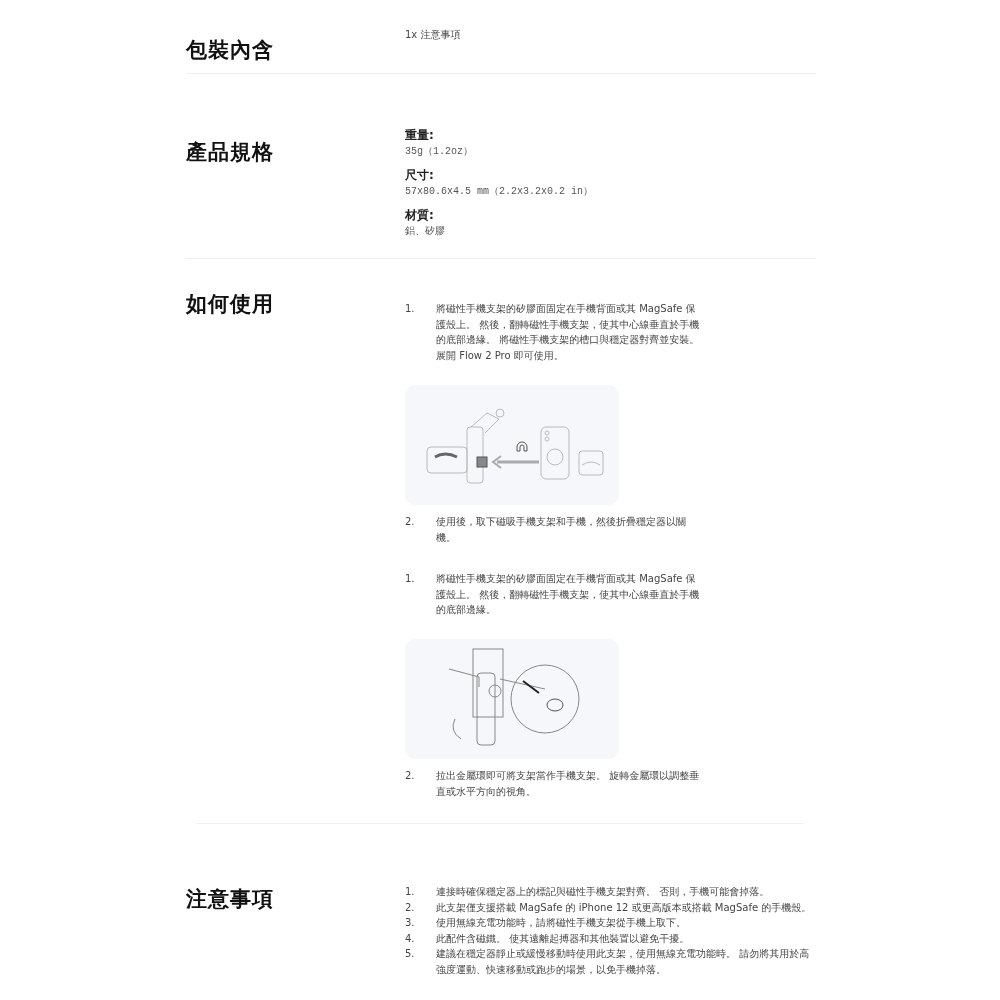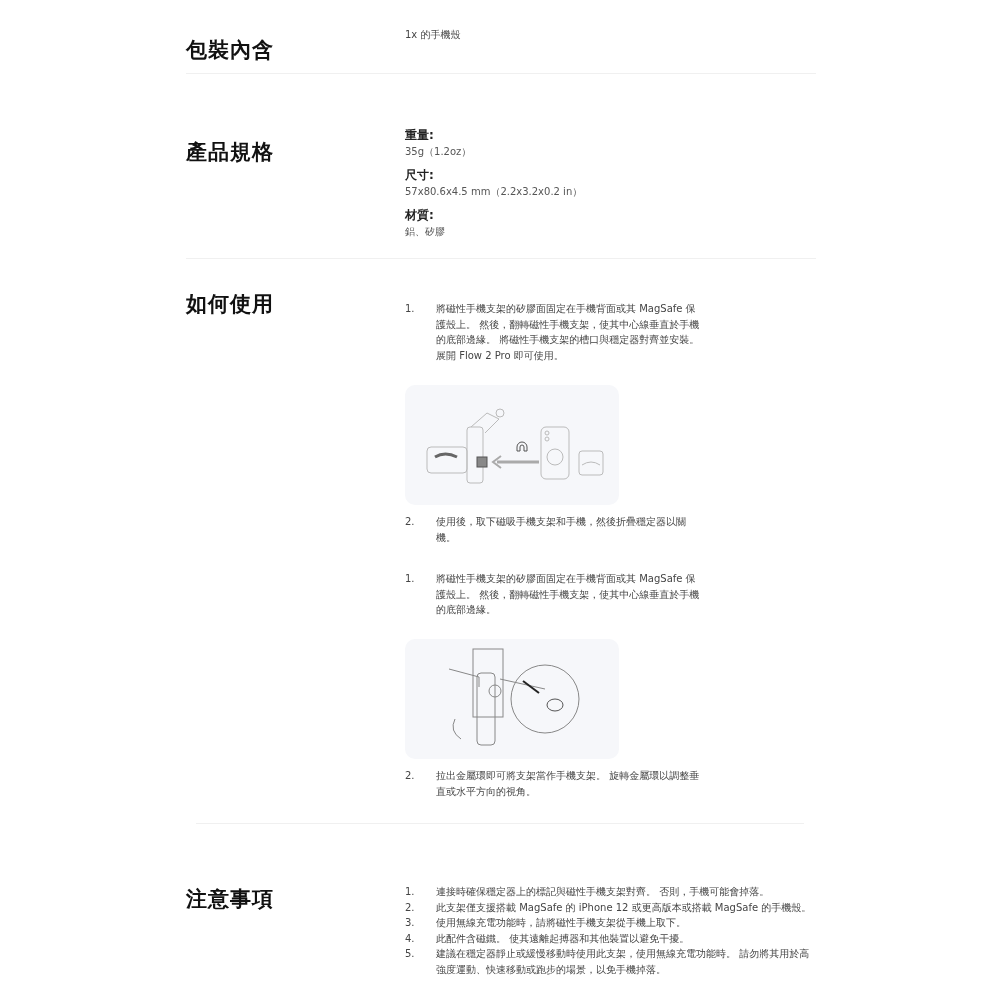--- a/index.html
+++ b/index.html
@@ -7,40 +7,40 @@
   body { font-family: "DejaVu Sans", "Liberation Sans", sans-serif; color: #333; position: relative; }
 
   .section-title {
     position: absolute; left: 186px;
     font-size: 21px; font-weight: bold; color: #111; letter-spacing: 1px;
   }
   .content { position: absolute; left: 405px; font-size: 10px; color: #444; line-height: 15.5px; }
   .divider { position: absolute; height: 1px; background: #f0f0f0; }
 
   .spec-label { font-weight: bold; color: #222; font-size: 12px; }
-  .spec-value { color: #555; font-size: 10px; margin-bottom: 9px; }
+  .spec-value { color: #555; font-size: 10px; margin-bottom: 9px; font-family: Liberation Mono, monospace; }
 
   .sub-heading { font-weight: bold; color: #111; font-size: 10px; }
   .step { display: flex; width: 300px; color: #444; font-size: 10px; line-height: 15.5px; }
   .step .num { flex: 0 0 10px; }
   .step .txt { flex: 1; margin-left: 21px; }
 
   .illus {
     width: 214px; height: 120px; background: #f6f7fa; border-radius: 10px;
     position: relative; overflow: hidden;
   }
 
   .notes { position: absolute; left: 405px; top: 884px; font-size: 10px; color: #444; line-height: 15.5px; width: 410px; }
   .notes .step { width: 410px; }
 </style>
 </head>
 <body>
 
 <div class="section-title" style="top:36px;">包裝內含</div>
-<div class="content" style="top:27px;">1x 的手機殼</div>
+<div class="content" style="top:27px;">1x 注意事項</div>
 <div class="divider" style="left:186px; width:630px; top:73px;"></div>
 
 <div class="section-title" style="top:138px;">產品規格</div>
 <div class="content" style="top:128px;">
   <div class="spec-label">重量:</div>
   <div class="spec-value">35g（1.2oz）</div>
   <div class="spec-label">尺寸:</div>
   <div class="spec-value">57x80.6x4.5 mm（2.2x3.2x0.2 in）</div>
   <div class="spec-label">材質:</div>
   <div class="spec-value">鋁、矽膠</div>

